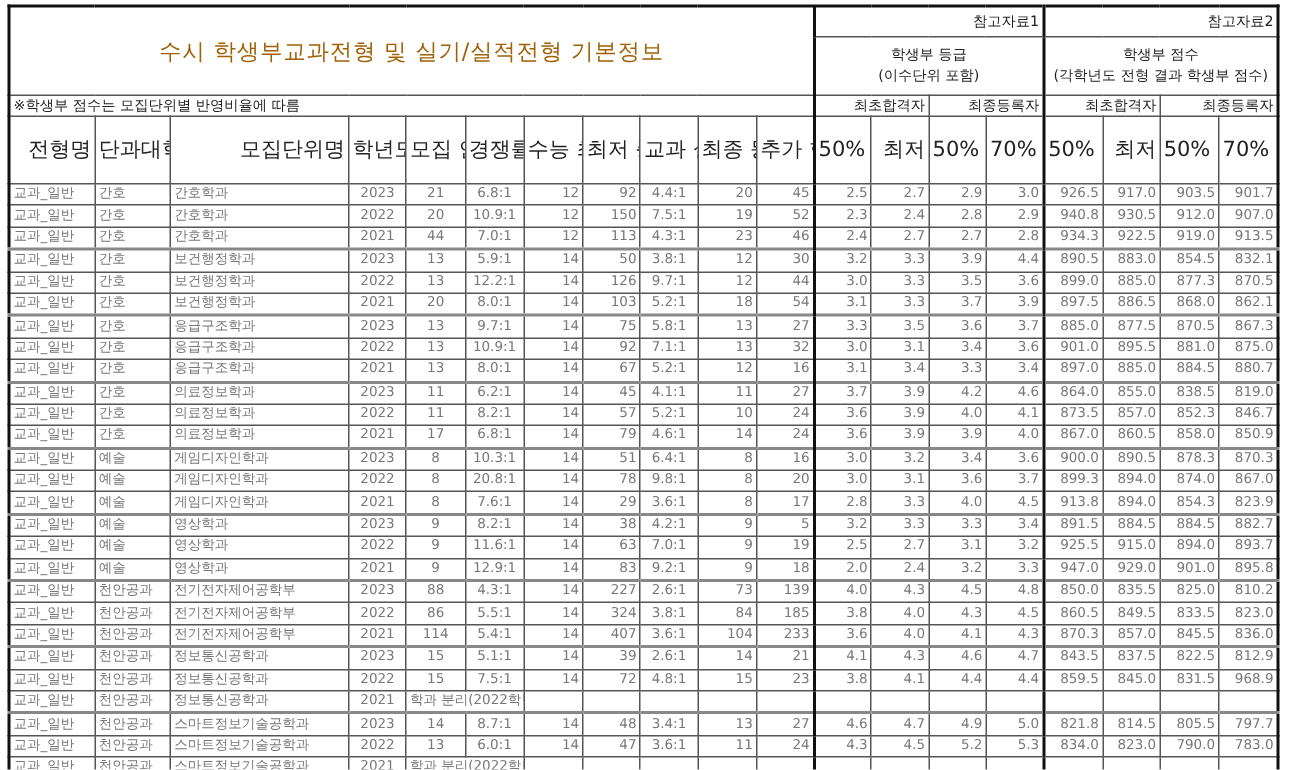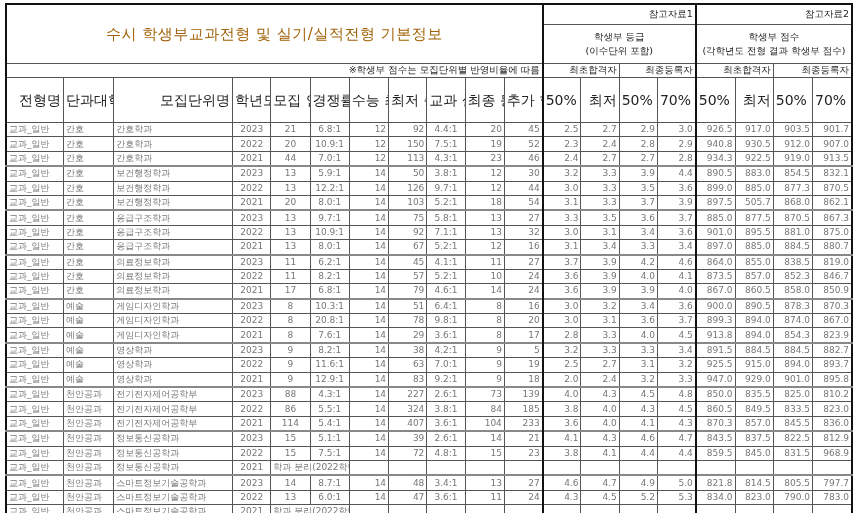--- a/index.html
+++ b/index.html
@@ -10,21 +10,21 @@
     width: 848px;
     border: 2px solid #111;
   }
   table.sheet td, table.sheet th {
     border: 1px solid #555;
     padding: 0 2px;
     overflow: hidden; white-space: nowrap;
     font-weight: normal;
   }
   .title { font-size: 15px; color: #a16207; text-align: center; height: 58px; letter-spacing: 0.5px; }
-  .note { font-size: 9.5px; color: #222; text-align: right; height: 13px; }
+  .note { font-size: 9.5px; color: #222; text-align: left; height: 13px; }
   .ref-h { font-size: 9.5px; color: #222; text-align: right; height: 14px; margin-left: 32px; }
   .ref-sub { font-size: 9.5px; color: #222; text-align: center; height: 29px; line-height: 14px; white-space: normal; }
   .grp { font-size: 9.5px; color: #222; text-align: right; height: 13px; }
   th.col { font-size: 14px; color: #222; text-align: right; height: 44px; line-height: 14px; white-space: normal; }
   tbody td { font-size: 9px; color: #777; height: 13.4px; line-height: 13px; }
   td.l { text-align: left; }
   td.c { text-align: center; }
   td.r { text-align: right; }
   .thick-l { border-left: 2px solid #111 !important; }
   td.sep { border-top: 2px solid #888 !important; }
@@ -209,21 +209,21 @@
         <td class="r">14</td>
         <td class="r">103</td>
         <td class="c">5.2:1</td>
         <td class="r">18</td>
         <td class="r">54</td>
         <td class="r thick-l">3.1</td>
         <td class="r">3.3</td>
         <td class="r">3.7</td>
         <td class="r">3.9</td>
         <td class="r thick-l">897.5</td>
-        <td class="r">505.7</td>
+        <td class="r">886.5</td>
         <td class="r">868.0</td>
         <td class="r">862.1</td>
       </tr>
       <tr>
         <td class="l sep">교과_일반</td>
         <td class="l sep">간호</td>
         <td class="l sep">응급구조학과</td>
         <td class="c sep">2023</td>
         <td class="c sep">13</td>
         <td class="c sep">9.7:1</td>

